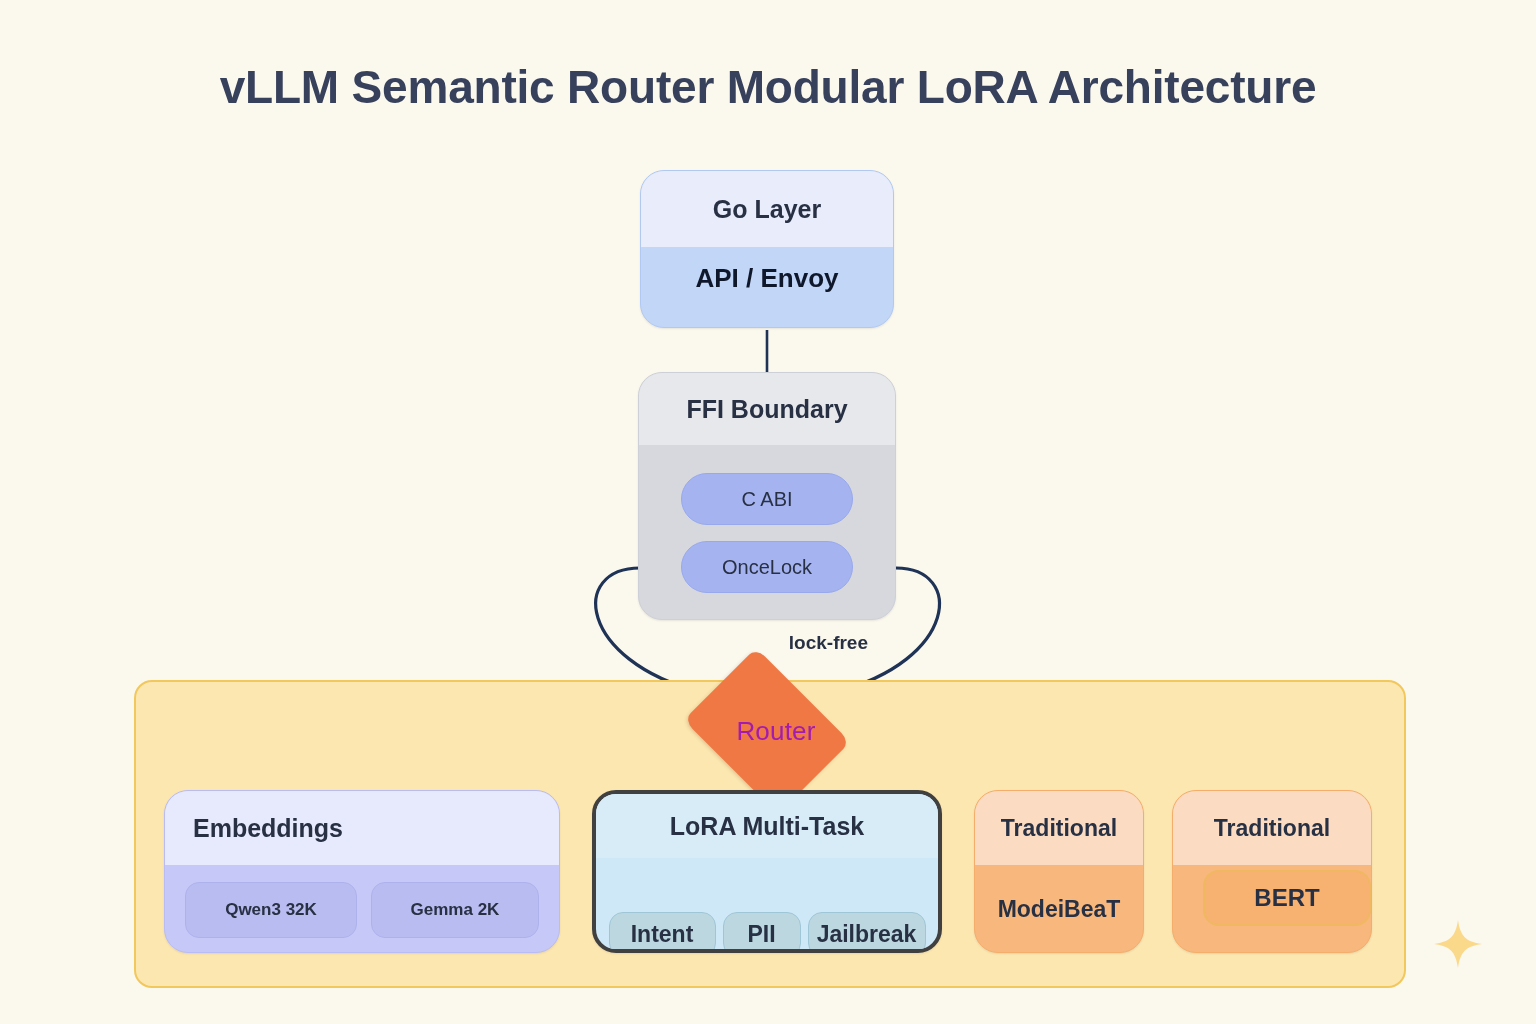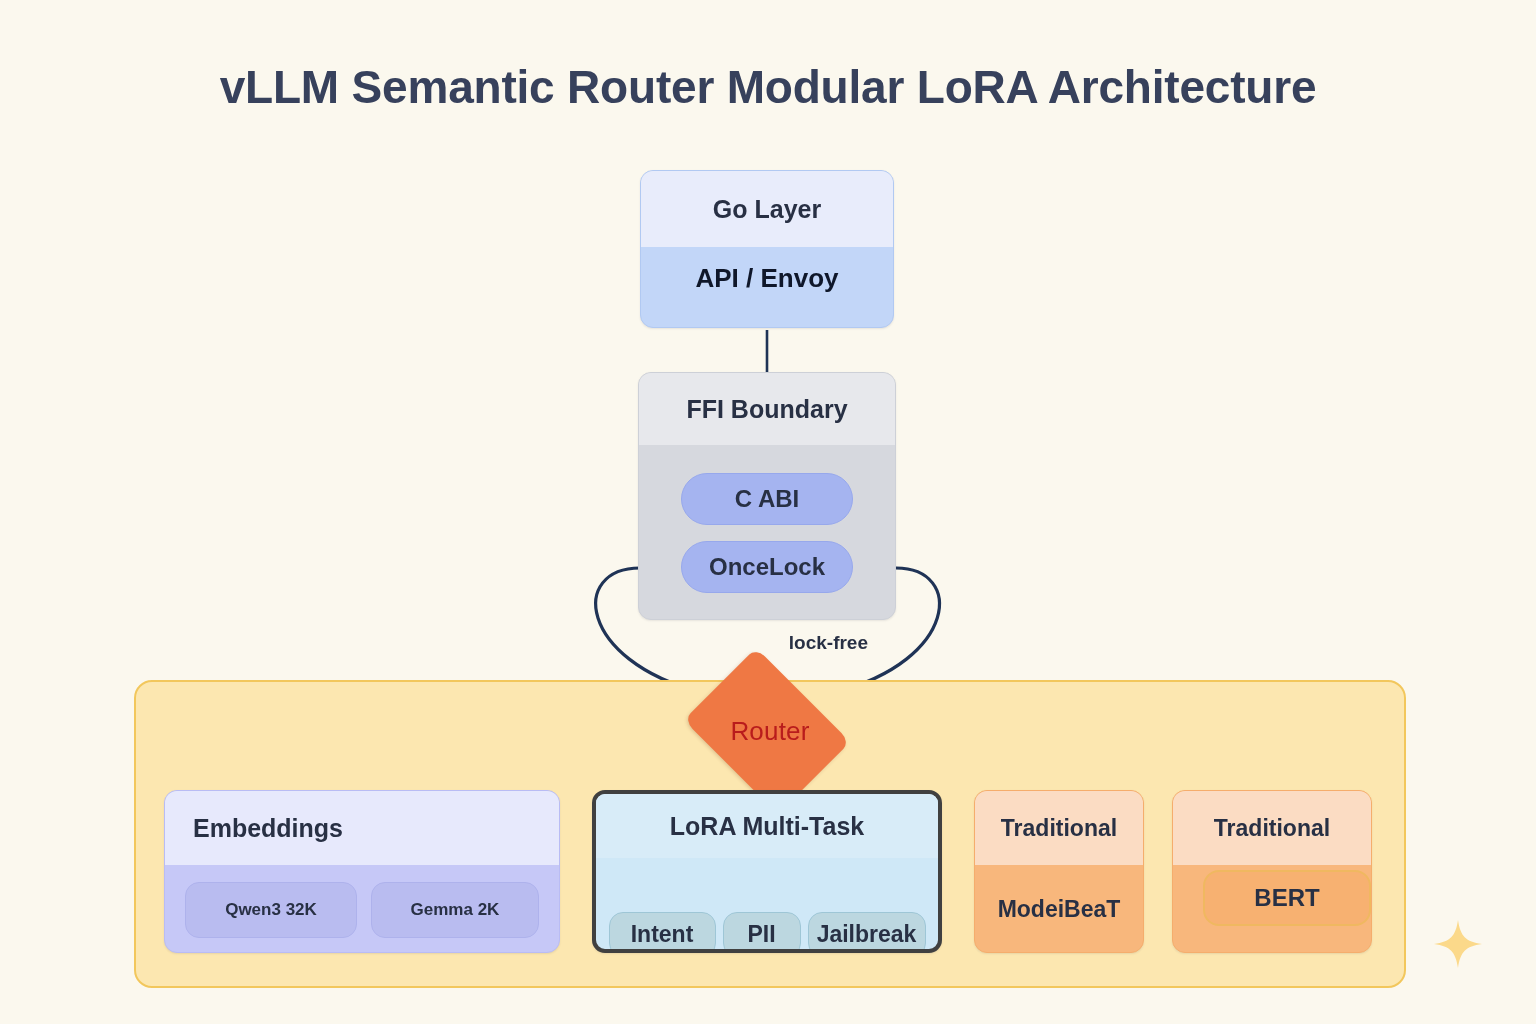--- a/index.html
+++ b/index.html
@@ -33,21 +33,21 @@
     text-align: center;
     font-size: 46px;
     font-weight: bold;
     color: #37415c;
     letter-spacing: -0.2px;
   }
 
   
   .node {
     position: absolute;
-    border-radius: 13px;
+    border-radius: 24px;
     overflow: hidden;
     box-shadow: 0 1px 2px rgba(60,60,80,0.10);
     box-sizing: border-box;
   }
   .node .node-head {
     text-align: center;
     font-size: 25px;
     font-weight: bold;
     color: #283044;
     display: flex;
@@ -94,22 +94,22 @@
   #ffi-boundary .node-body {
     height: 176px;
     flex-direction: column;
     gap: 16px;
   }
   .pill-blue {
     background: #a5b4f0;
     border: 1px solid #97a8ec;
     border-radius: 28px;
     color: #283044;
-    font-size: 24px;
-    font-weight: 700;
+    font-size: 20px;
+    font-weight: 400;
     display: flex;
     align-items: center;
     justify-content: center;
     box-sizing: border-box;
   }
   #pill-cabi { width: 172px; height: 52px; }
   #pill-oncelock { width: 172px; height: 52px; }
 
   
   .edge-label {
@@ -145,26 +145,26 @@
     position: absolute;
     left: 20px; top: -14px;
     width: 128px; height: 128px;
     background: #ef7844;
     border-radius: 12px;
     transform: rotate(45deg) scale(1.04, 0.80);
     box-shadow: 0 2px 4px rgba(120,70,30,0.22);
   }
   #router-diamond .diamond-label {
     position: absolute;
-    left: 2px; top: 0;
+    left: 8px; top: 0;
     width: 170px; height: 100px;
     display: flex;
     align-items: center;
     justify-content: center;
-    color: #b91c1c;
+    color: #a21caf;
     font-size: 26px;
     font-weight: 500;
     letter-spacing: 0.2px;
   }
 
   
   #embeddings {
     left: 164px; top: 790px;
     width: 396px; height: 163px;
     background: #c6c8f7;

